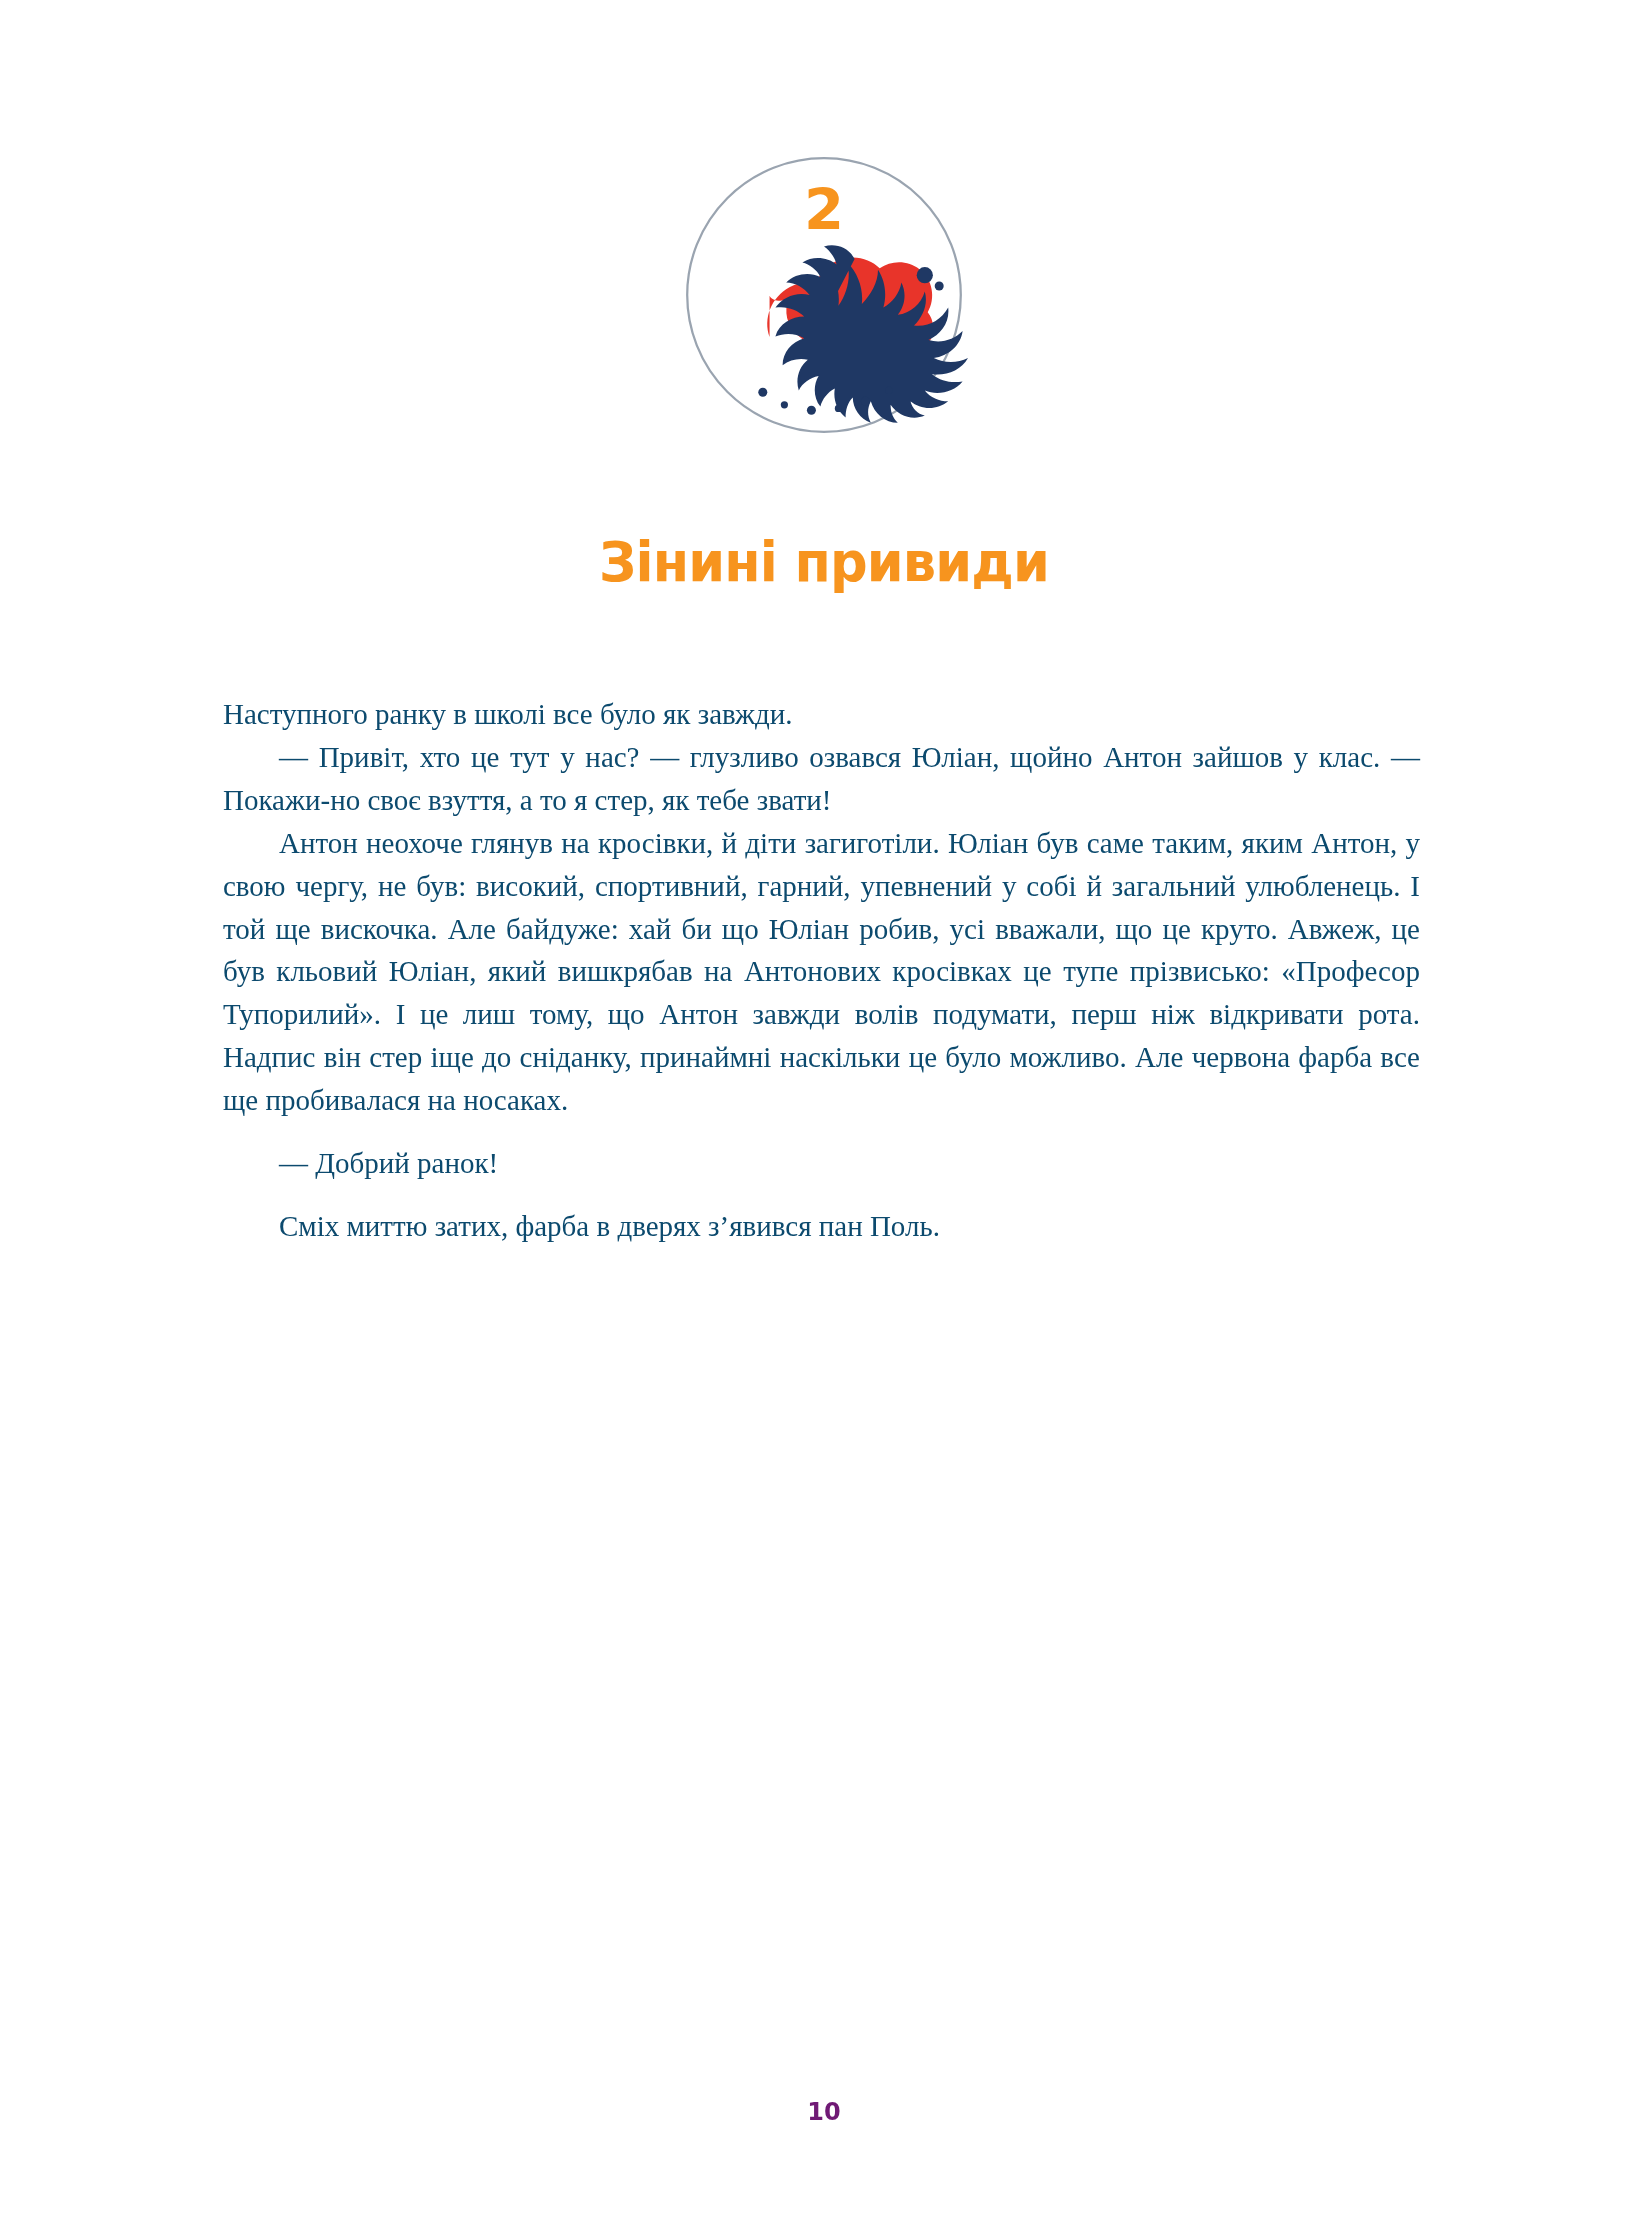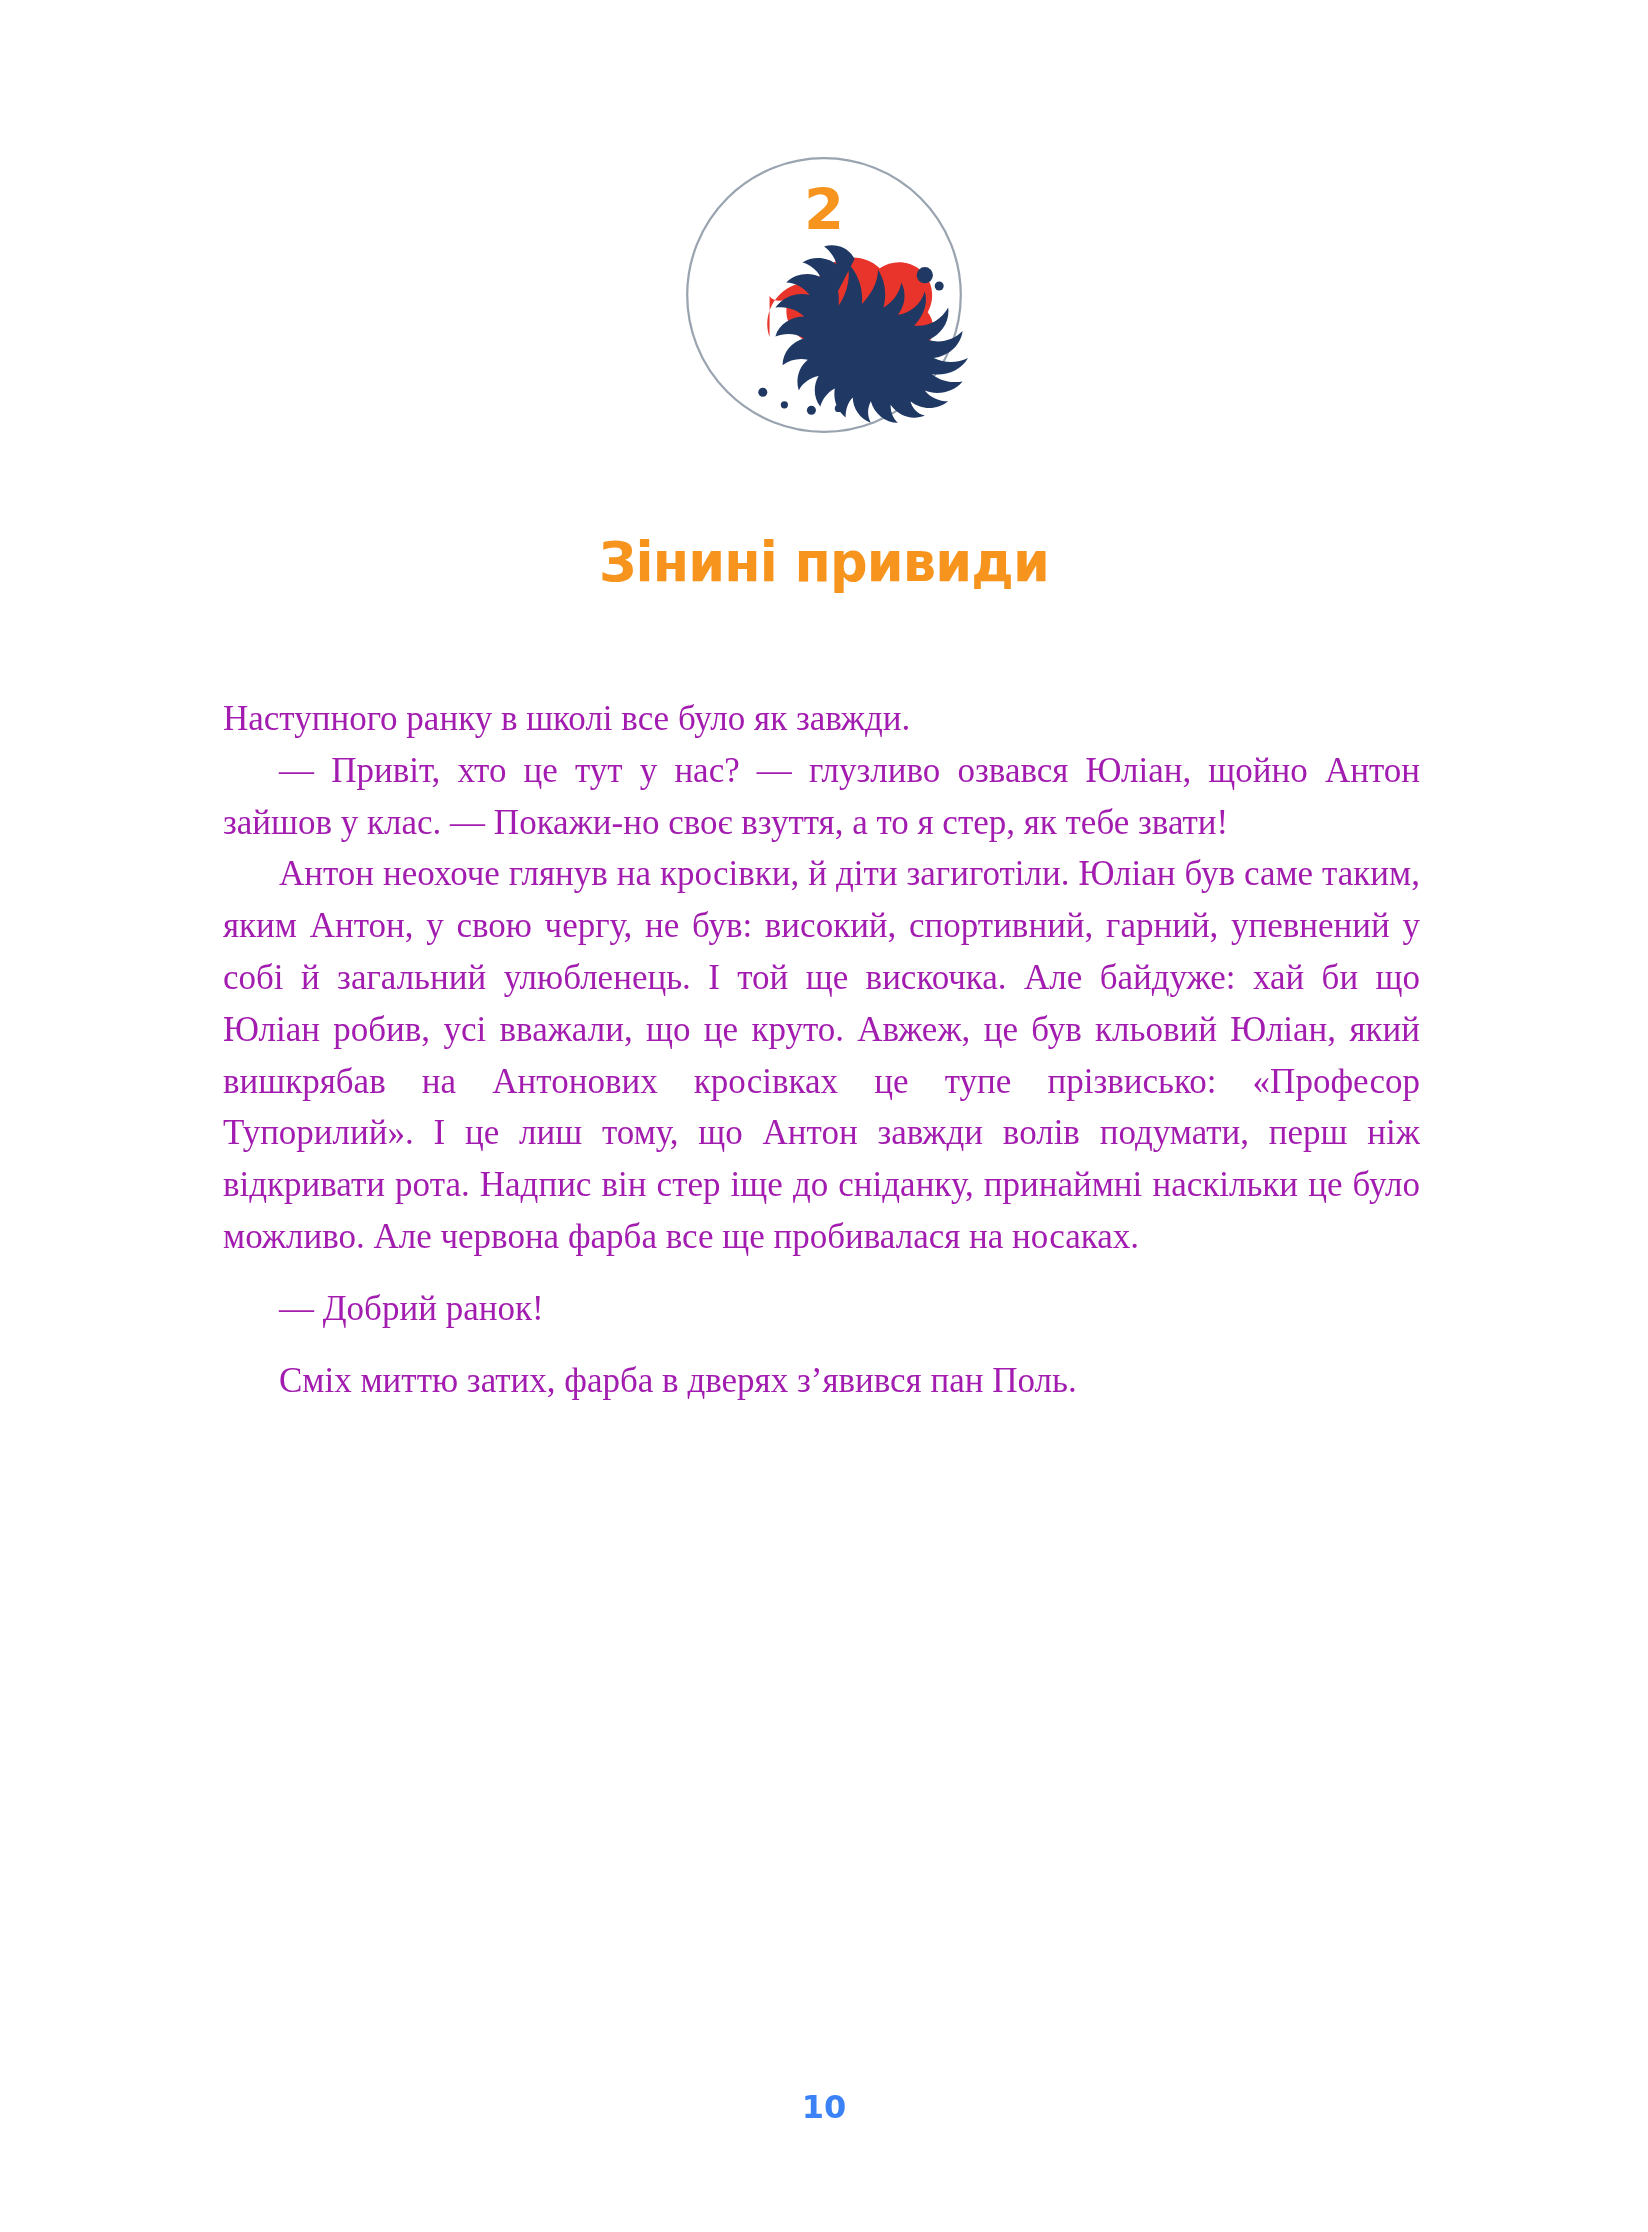--- a/index.html
+++ b/index.html
@@ -53,25 +53,25 @@
     line-height: 1.1;
     transform: scaleX(0.94);
   }
 
   
   .body-text {
     position: absolute;
     left: 223px;
     top: 693px;
     width: 1197px;
-    font-size: 35px;
+    font-size: 29px;
     line-height: 1.48;
     text-align: justify;
     text-justify: inter-word;
-    color: #a21caf;
+    color: #0c4a6e;
     hyphens: manual;
   }
   .body-text p {
     margin: 0;
     text-indent: 0;
   }
   .body-text p + p {
     text-indent: 56px;
   }
   .body-text p.last-line-left {
@@ -81,22 +81,22 @@
 
   
   .folio {
     position: absolute;
     left: 0;
     right: 0;
     bottom: 106px;
     text-align: center;
     font-family: "DejaVu Sans", sans-serif;
     font-weight: bold;
-    font-size: 32px;
-    color: #3b82f6;
+    font-size: 24px;
+    color: #701a75;
   }
 </style>
 </head>
 <body>
 
 <div class="page">
 
   <div class="chapter-emblem">
     <svg viewBox="0 0 380 340" xmlns="http://www.w3.org/2000/svg" aria-hidden="true">
       <circle cx="190" cy="160" r="152" fill="none" stroke="#9AA4B0" stroke-width="2.5"></circle>

